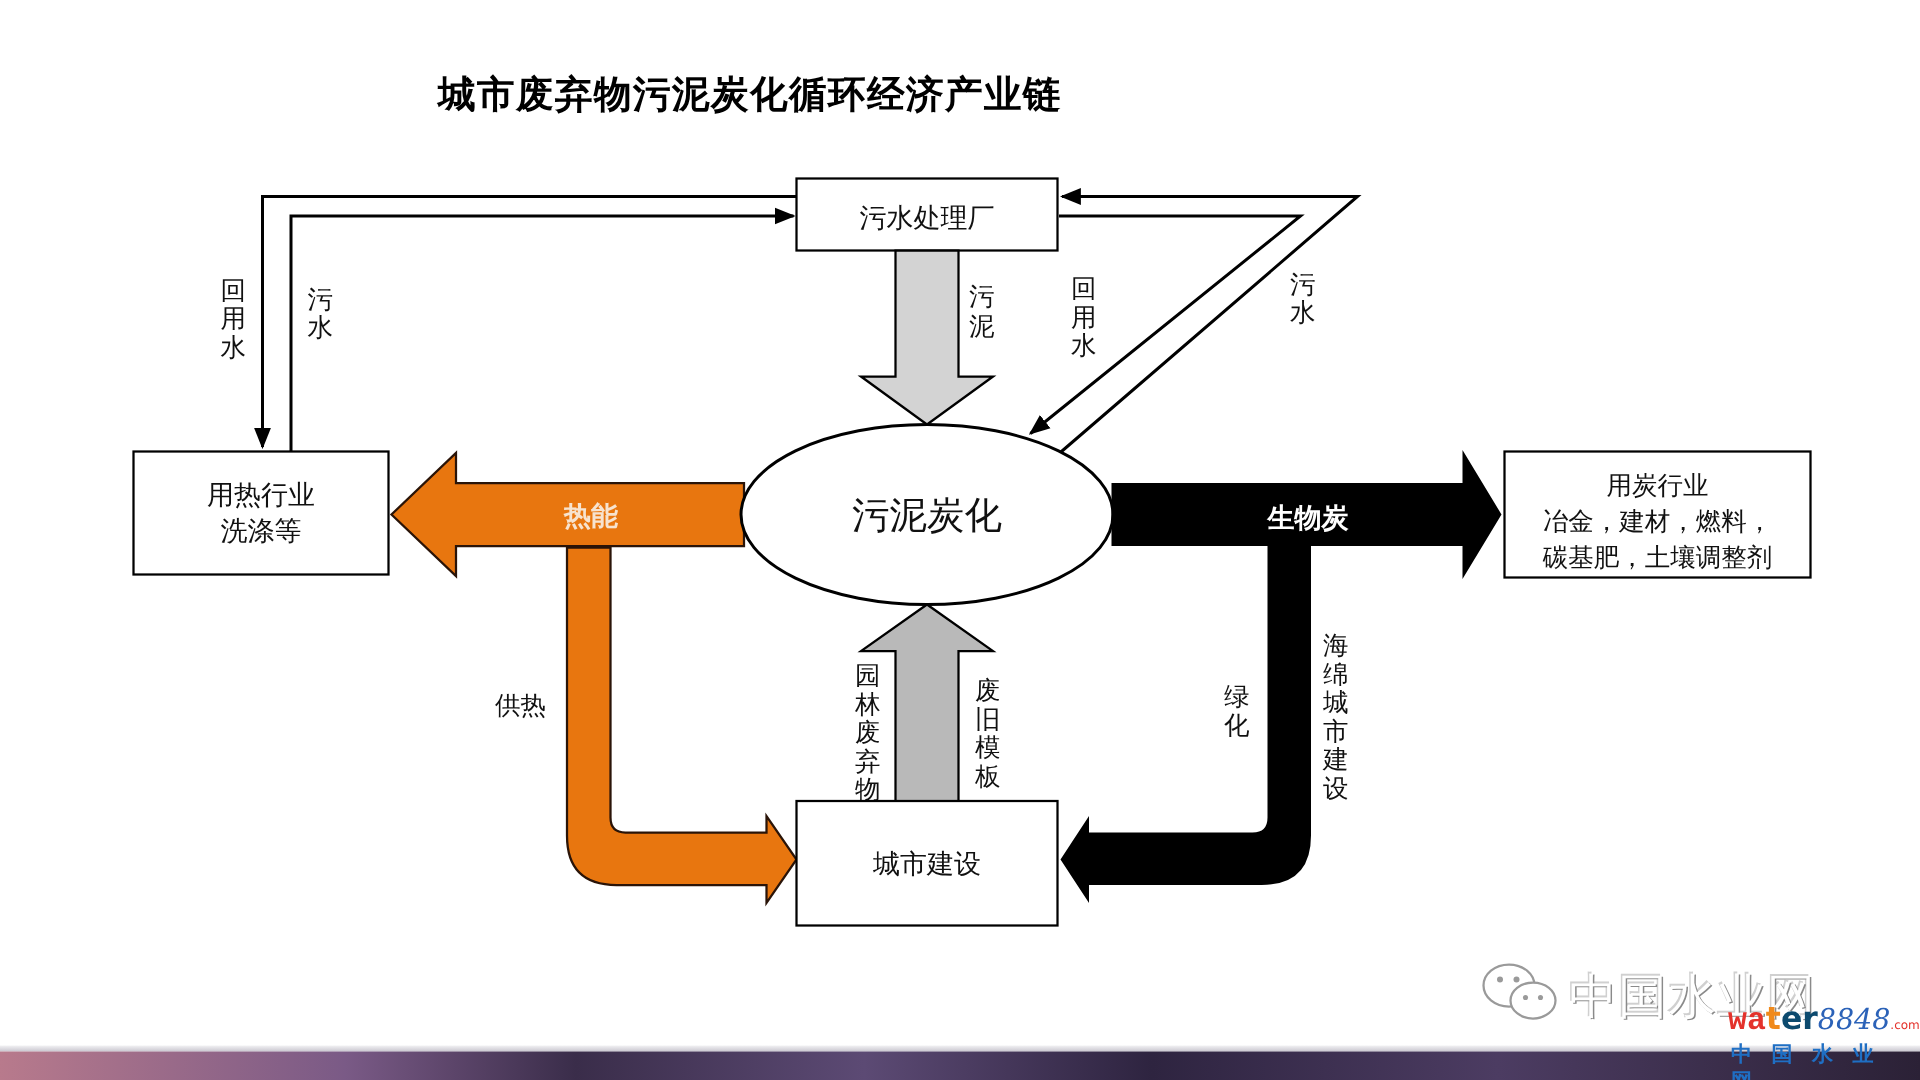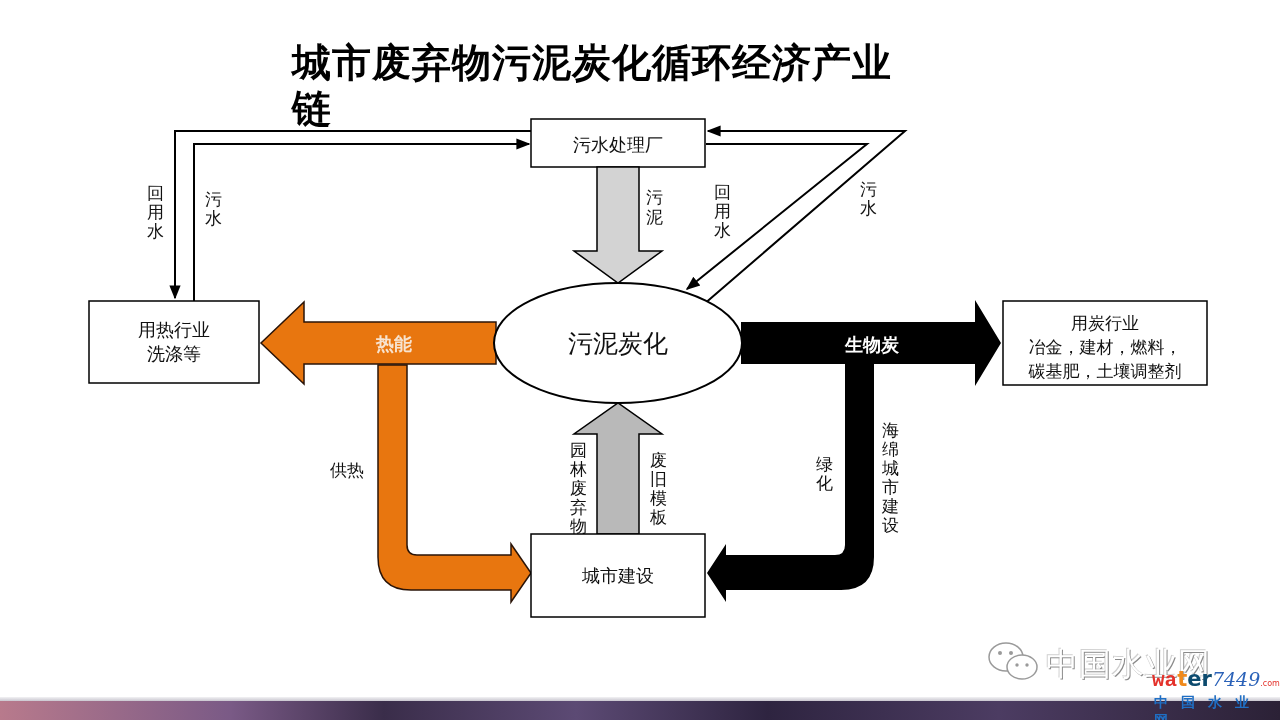--- a/index.html
+++ b/index.html
@@ -4,21 +4,21 @@
 <style>
   html, body { margin: 0; padding: 0; }
   body {
     width: 1280px; height: 720px; overflow: hidden; position: relative;
     background: #ffffff;
     font-family: "DejaVu Sans", "Liberation Sans", sans-serif;
   }
   .title {
     position: absolute; left: 292px; top: 40px; width: 600px;
     font-family: "DejaVu Sans", sans-serif; font-weight: bold;
-    font-size: 39px; line-height: 46px; color: #000; letter-spacing: 1px;
+    font-size: 25px; line-height: 46px; color: #000; letter-spacing: 1px;
   }
   svg.diagram { position: absolute; left: 0; top: 0; }
   svg text { font-family: "DejaVu Serif", "Liberation Serif", serif; }
   .footer-band {
     position: absolute; left: 0; top: 701px; width: 1280px; height: 19px;
     background: linear-gradient(90deg, #b87a8c 0%, #7a5a86 18%, #3a2d4a 30%, #5c4a74 45%, #2e2440 60%, #4c3c62 78%, #2b2136 100%);
   }
   .footer-line {
     position: absolute; left: 0; top: 697px; width: 1280px; height: 4px;
     background: linear-gradient(180deg, #f2f2f4, #c9c6cf);
@@ -151,18 +151,18 @@
 <svg class="wm-chat" width="56" height="44" viewBox="0 0 56 44">
   <ellipse cx="20" cy="17" rx="17" ry="14" fill="#fff" stroke="#9a9a9a" stroke-width="1.5"></ellipse>
   <ellipse cx="36" cy="27" rx="15" ry="12" fill="#fff" stroke="#9a9a9a" stroke-width="1.5"></ellipse>
   <circle cx="14" cy="13" r="2" fill="#9a9a9a"></circle>
     <circle cx="25" cy="13" r="2" fill="#9a9a9a"></circle>
   <circle cx="31" cy="25" r="1.7" fill="#9a9a9a"></circle>
     <circle cx="41" cy="25" r="1.7" fill="#9a9a9a"></circle>
 </svg>
 <div class="wm-text">中国水业网</div>
 <div class="wm-logo">
-  <span class="w1">wa</span><span class="w2">t</span><span class="w3">er</span><span class="num">7449</span><span class="com">.com</span>
+  <span class="w1">wa</span><span class="w2">t</span><span class="w3">er</span><span class="num">8848</span><span class="com">.com</span>
 </div>
 
 <div class="footer-line"></div>
 <div class="footer-band"></div>
 <div class="wm-sub">中国水业网</div>
 
 </body></html>

